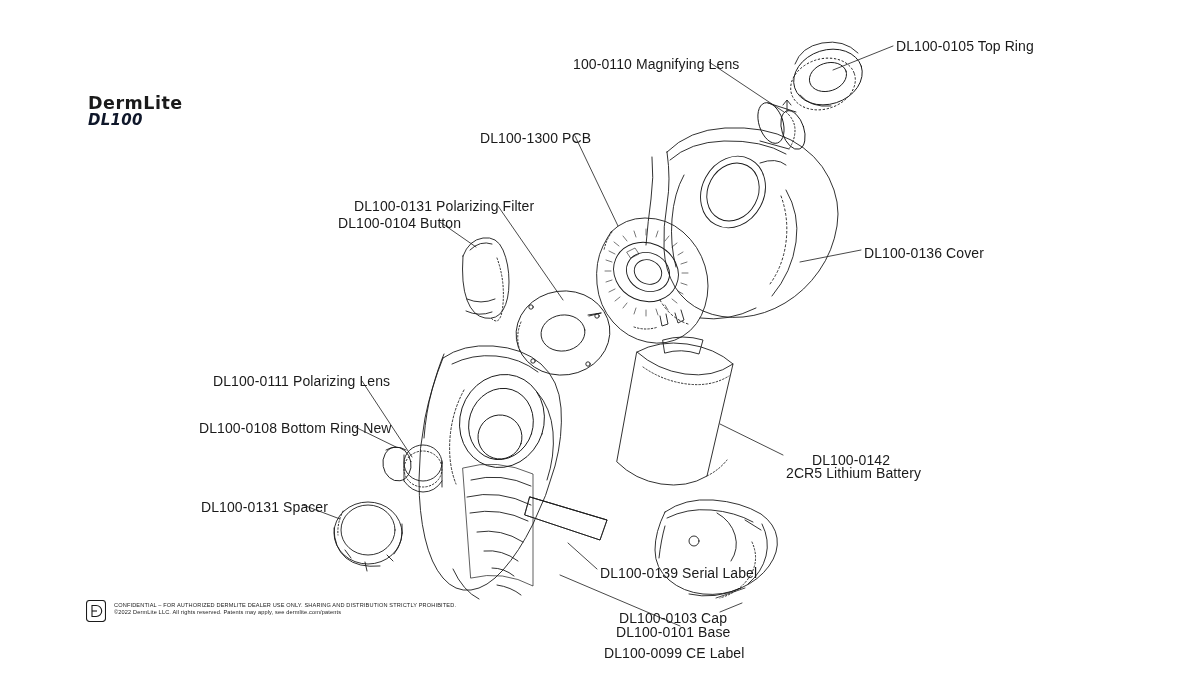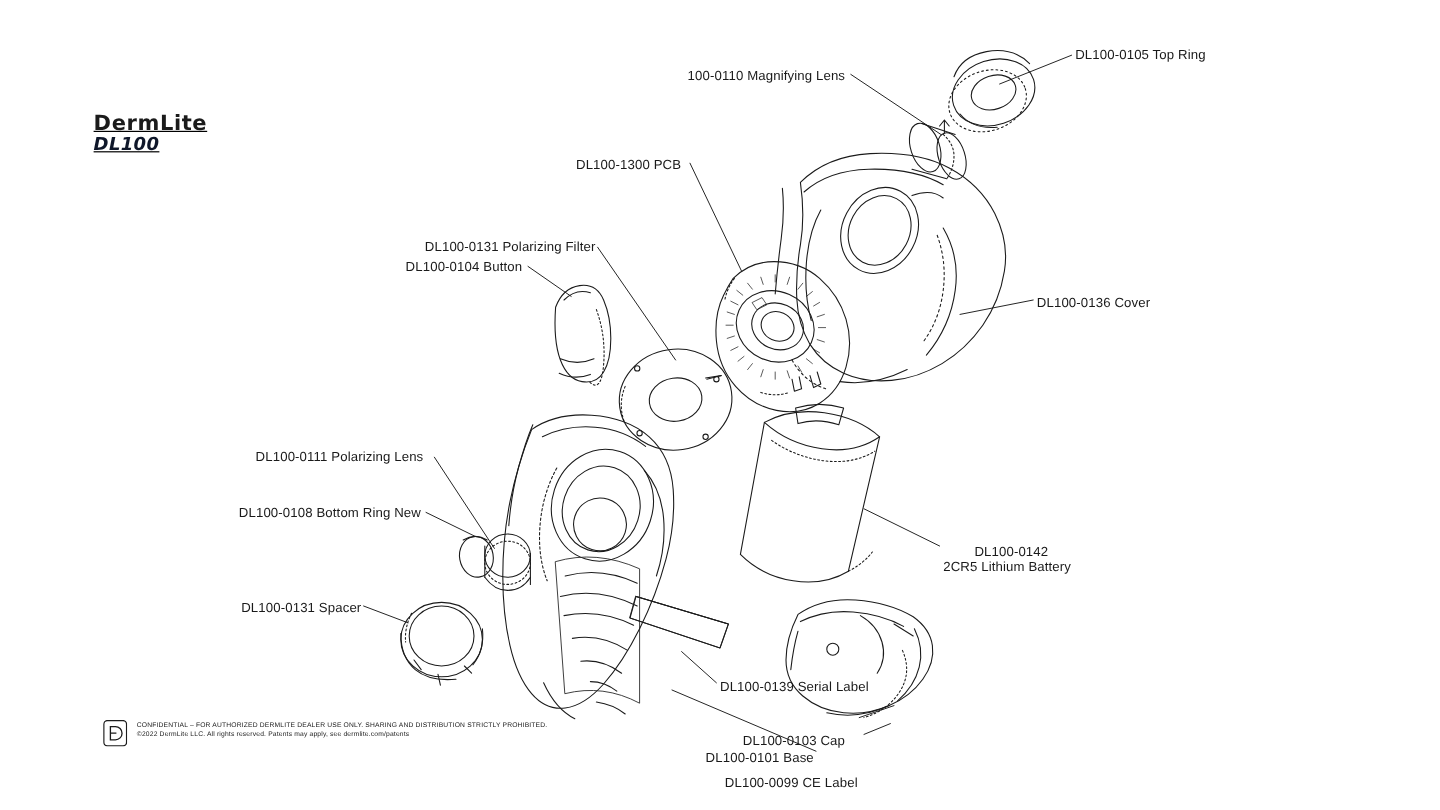--- a/index.html
+++ b/index.html
@@ -20,35 +20,34 @@
   #diagram-svg {
     position: absolute;
     left: 0;
     top: 0;
     width: 1200px;
     height: 675px;
   }
   .callout-label {
     position: absolute;
     font-family: "Liberation Sans", sans-serif;
-    font-size: 11px;
+    font-size: 14px;
     color: #1a1a1a;
     white-space: pre;
     line-height: 14px;
     letter-spacing: 0.1px;
   }
 
   
   #logo-block {
     position: absolute;
-    left: 78px;
+    left: 88px;
     top: 94px;
     width: 120px;
     height: 36px;
-    text-decoration: underline;
   }
   #logo-word {
     font-family: "DejaVu Sans", sans-serif;
     font-size: 17.5px;
     font-weight: 700;
     letter-spacing: 0.5px;
     color: #1b1b1b;
     line-height: 18px;
   }
   #logo-model {
@@ -346,21 +345,21 @@
   <div class="callout-label" style="left:338px; top:216px;">DL100-0104 Button</div>
   <div class="callout-label" style="left:864px; top:246px;">DL100-0136 Cover</div>
   <div class="callout-label" style="left:213px; top:374px;">DL100-0111 Polarizing Lens</div>
   <div class="callout-label" style="left:199px; top:421px;">DL100-0108 Bottom Ring New</div>
   <div class="callout-label" style="left:786px; top:453px;padding-left:26px;">DL100-0142</div>
   <div class="callout-label" style="left:786px; top:466px;">2CR5 Lithium Battery</div>
   <div class="callout-label" style="left:201px; top:500px;">DL100-0131 Spacer</div>
   <div class="callout-label" style="left:600px; top:566px;">DL100-0139 Serial Label</div>
   <div class="callout-label" style="left:619px; top:595px;margin-top:16px;">DL100-0103 Cap</div>
   <div class="callout-label" style="left:604px; top:610px;margin-top:36px;">DL100-0099 CE Label</div>
-  <div class="callout-label" style="left:588px; top:625px;">DL100-0101 Base</div>
+  <div class="callout-label" style="left:616px; top:625px;">DL100-0101 Base</div>
 
   <div id="footer">
     <svg id="footer-mark" viewBox="0 0 20 22">
       <rect x="0.5" y="0.5" width="19" height="21" rx="3" fill="none" stroke="#1b1b1b" stroke-width="1.1"></rect>
       <path d="M6 5.5 h4.2 a5.2 5.2 0 0 1 0 11 H6 z" fill="none" stroke="#1b1b1b" stroke-width="1.1"></path>
       <path d="M6 11 h5" stroke="#1b1b1b" stroke-width="1.1"></path>
     </svg>
     <div id="footer-text"><span>CONFIDENTIAL – FOR AUTHORIZED DERMLITE DEALER USE ONLY. SHARING AND DISTRIBUTION STRICTLY PROHIBITED.</span><br><span>©2022 DermLite LLC. All rights reserved. Patents may apply, see dermlite.com/patents</span></div>
   </div>
 

